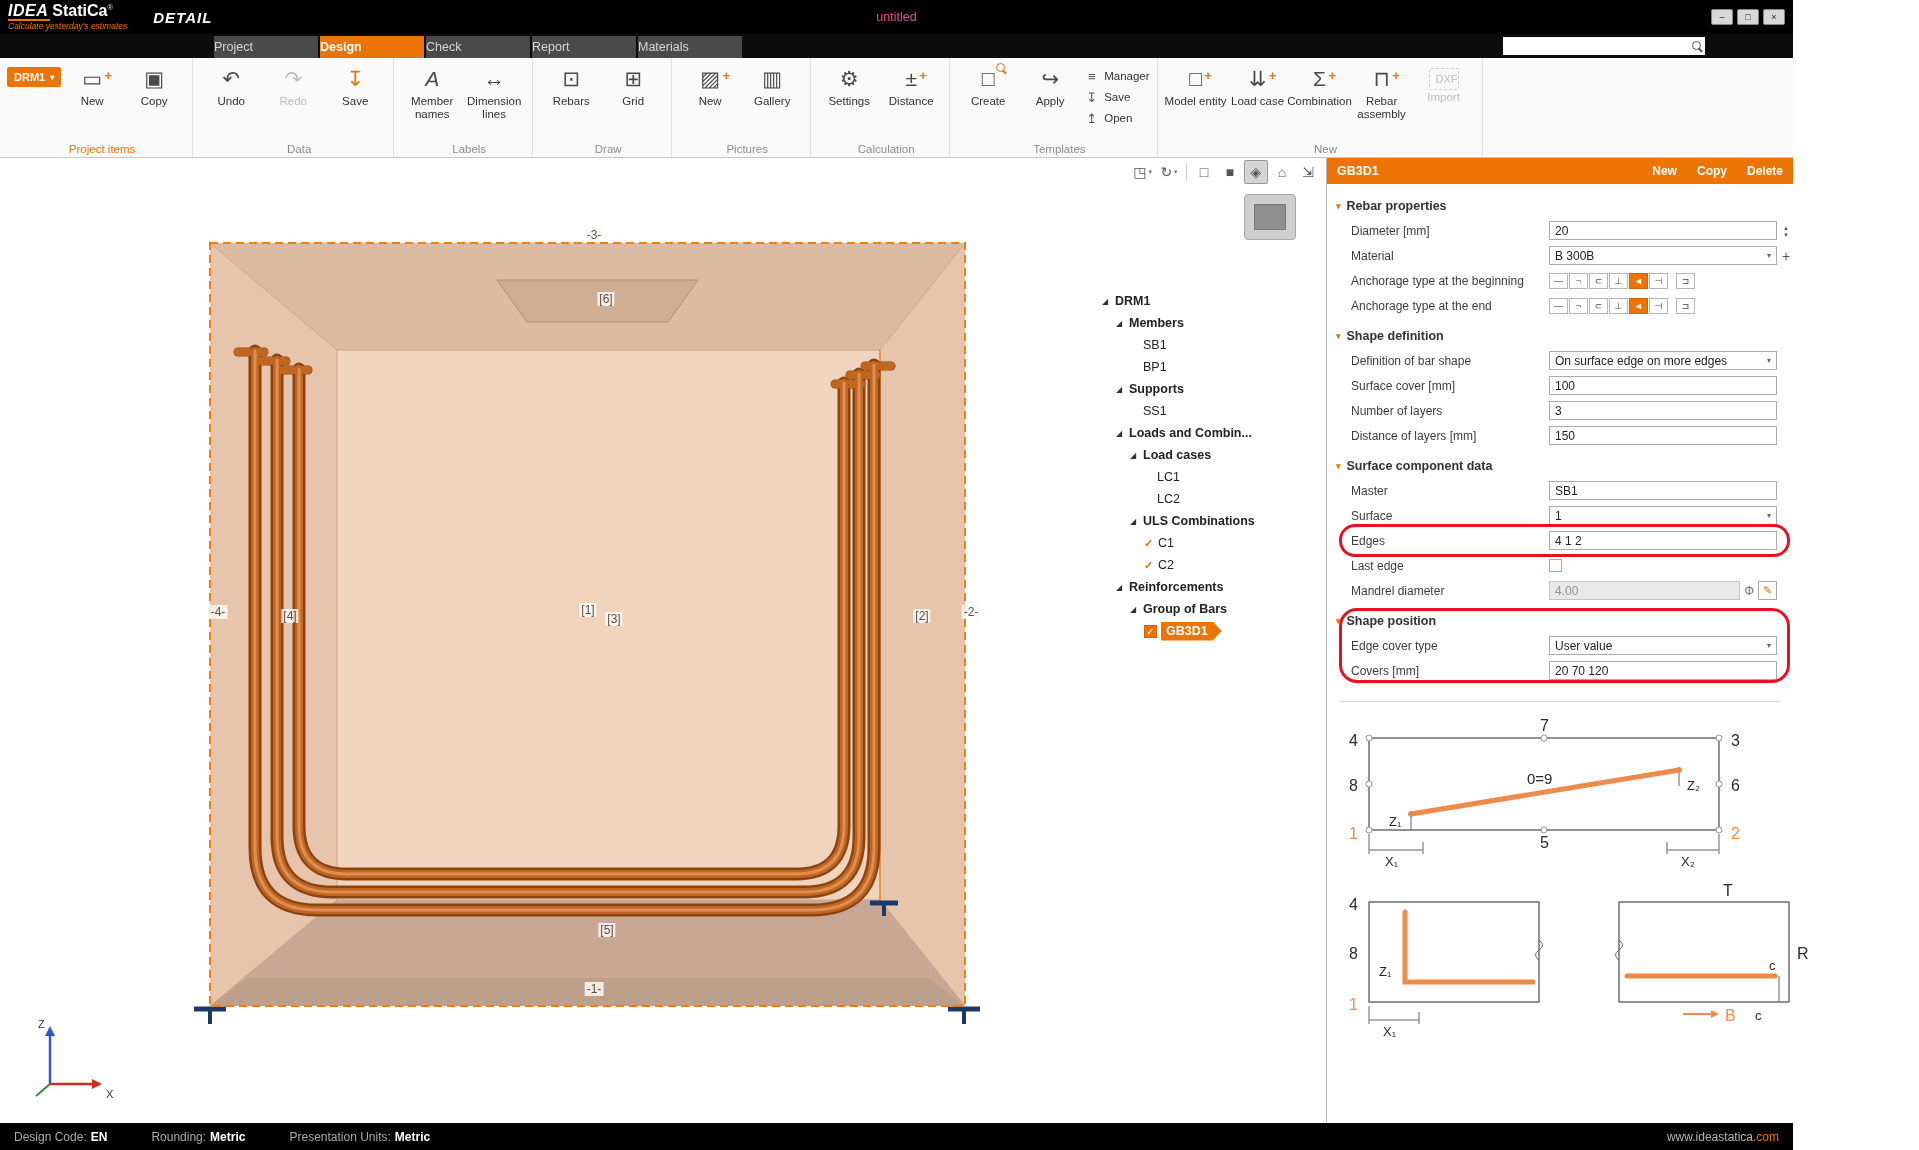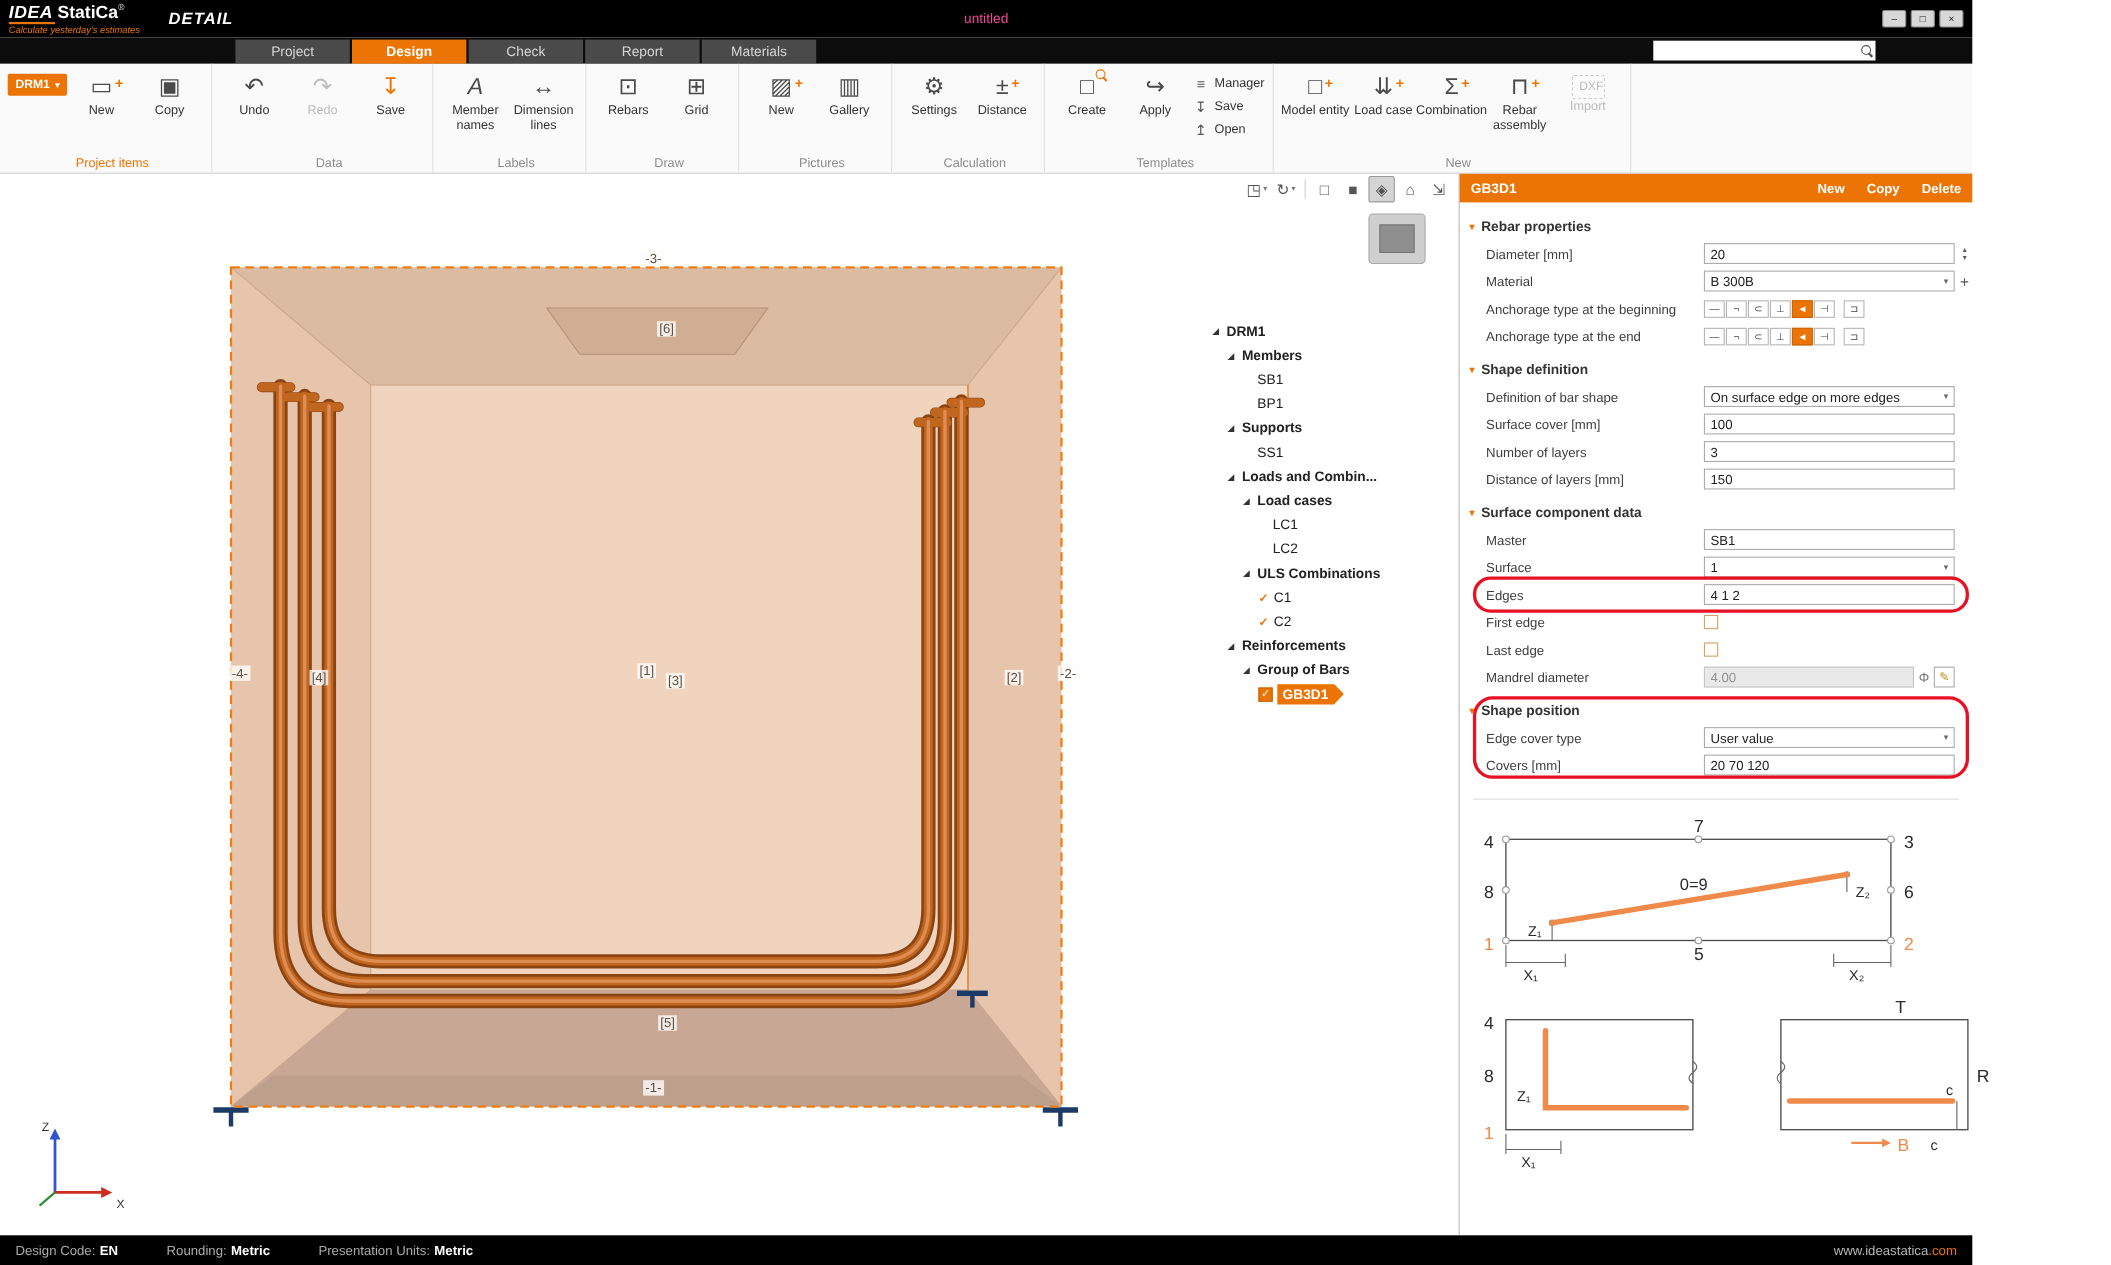--- a/index.html
+++ b/index.html
@@ -13,21 +13,21 @@
   .logo-statica { font-weight:bold; font-size:16px; color:#fff; margin-left:2px; }
   .logo-reg { font-size:8px; vertical-align:super; color:#ddd; }
   .tagline { font-size:8.5px; font-style:italic; color:#ec7404; margin-top:1px; }
   .app-name { font-style:italic; font-weight:bold; font-size:15px; letter-spacing:1px; }
   .doc-title { position:absolute; left:50%; transform:translateX(-50%); font-size:12.5px; color:#ec4899; }
   .win-controls { margin-left:auto; display:flex; gap:4px; }
   .win-btn { width:22px; height:16px; background:#d8d8d8; border:1px solid #888; border-radius:2px; color:#1a1a1a; font-size:9px; line-height:14px; text-align:center; }
 
   
   .tabbar { position:absolute; top:34px; left:0; width:100%; height:24px; background:#0c0c0c; display:flex; align-items:flex-end; padding-left:214px; }
-  .tab { height:22px; line-height:22px; width:104px; text-align:center; background:#4a4a4a; color:#d6d6d6; font-size:12.5px; margin-right:2px; }
+  .tab { height:22px; line-height:22px; width:104px; text-align:left; background:#4a4a4a; color:#d6d6d6; font-size:12.5px; margin-right:2px; }
   .tab.active { background:#ec7404; color:#fff; font-weight:bold; }
   .searchbox { position:absolute; right:88px; bottom:3px; width:202px; height:18px; background:#fff; display:flex; align-items:center; padding:0 2px 0 6px; }
   .searchbox input { border:none; outline:none; flex:1; font-size:11px; font-family:inherit; min-width:0; }
   .mag { width:12px; height:12px; position:relative; flex:none; }
   .mag::before { content:""; position:absolute; left:1px; top:1px; width:7px; height:7px; border:1.5px solid #555; border-radius:50%; }
   .mag::after { content:""; position:absolute; width:5px; height:1.6px; background:#555; transform:rotate(45deg); left:7px; top:9px; }
   .mag.orange::before { border-color:#ec7404; } .mag.orange::after { background:#ec7404; }
 
   
   .ribbon { position:absolute; top:58px; left:0; width:100%; height:100px; background:#fafafa; border-bottom:1px solid #c9c9c9; display:flex; }
@@ -587,26 +587,20 @@
           </span>
         </div>
 
         <div class="prow row-oval">
           <span class="plabel">Edges</span>
           <span class="pctrl">
               <input class="pinput" readonly="" value="4 1 2" style="">
             </span>
         </div>
 
-        <div class="prow">
-          <span class="plabel">First edge</span>
-          <span class="pctrl">
-              <span class="pcheckbox"></span>
-            </span>
-        </div>
 
         <div class="prow">
           <span class="plabel">Last edge</span>
           <span class="pctrl">
               <span class="pcheckbox"></span>
             </span>
         </div>
 
         <div class="prow">
           <span class="plabel">Mandrel diameter</span>

